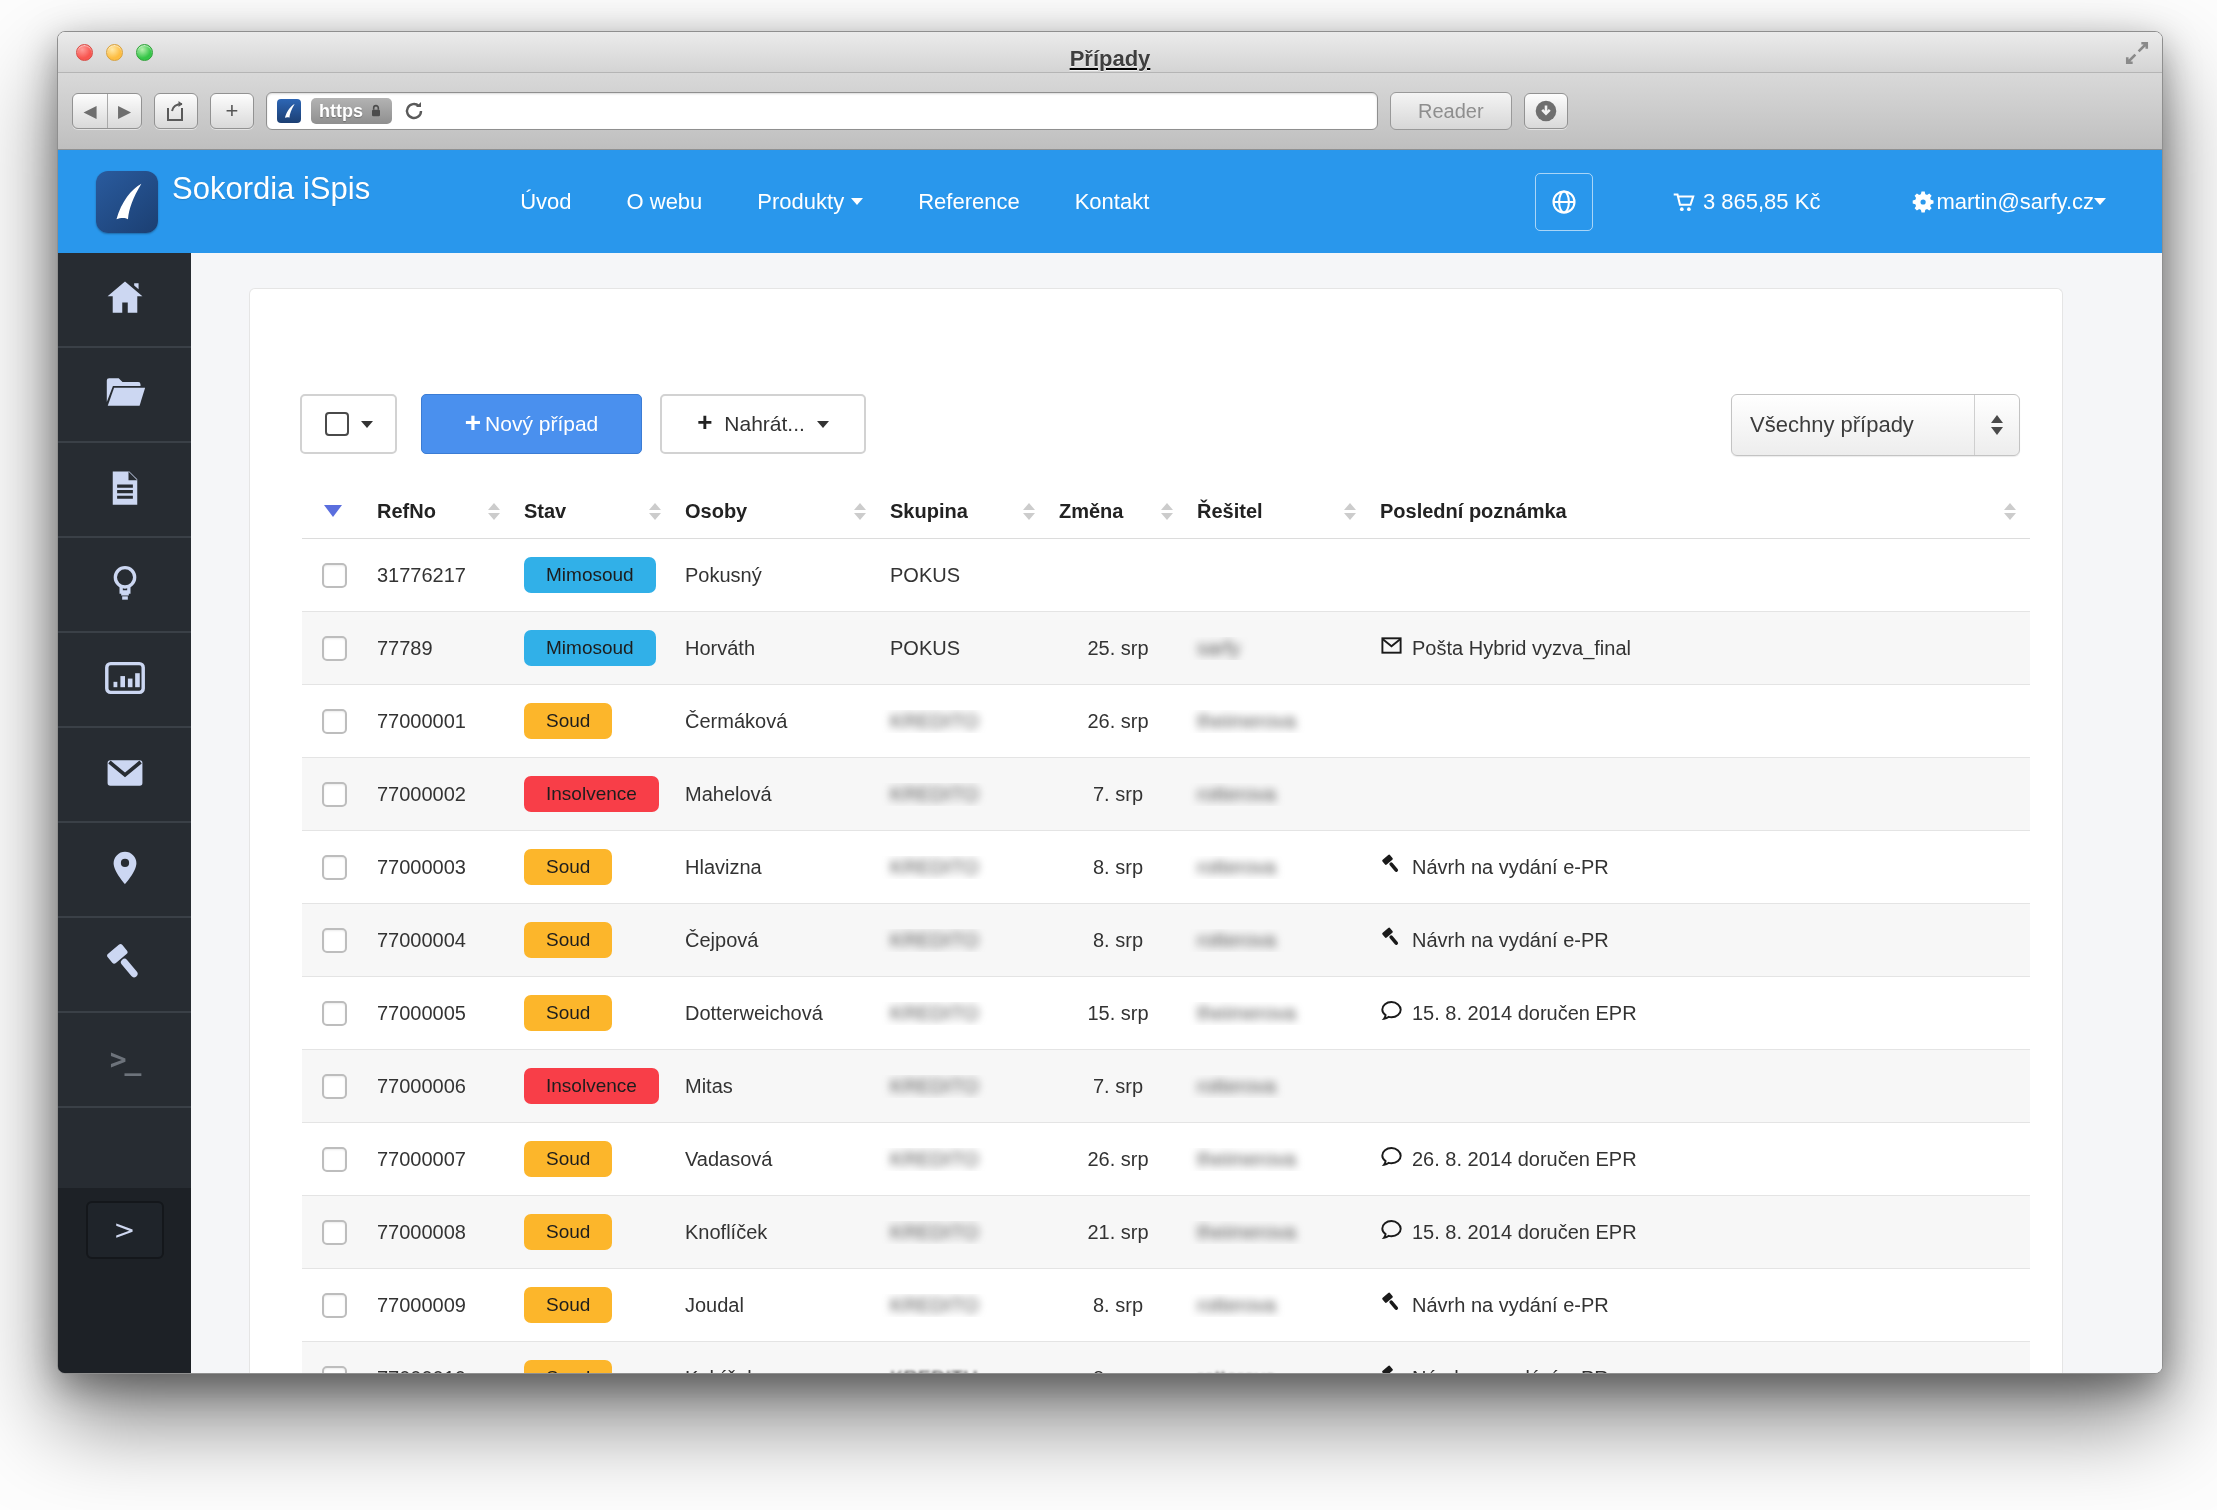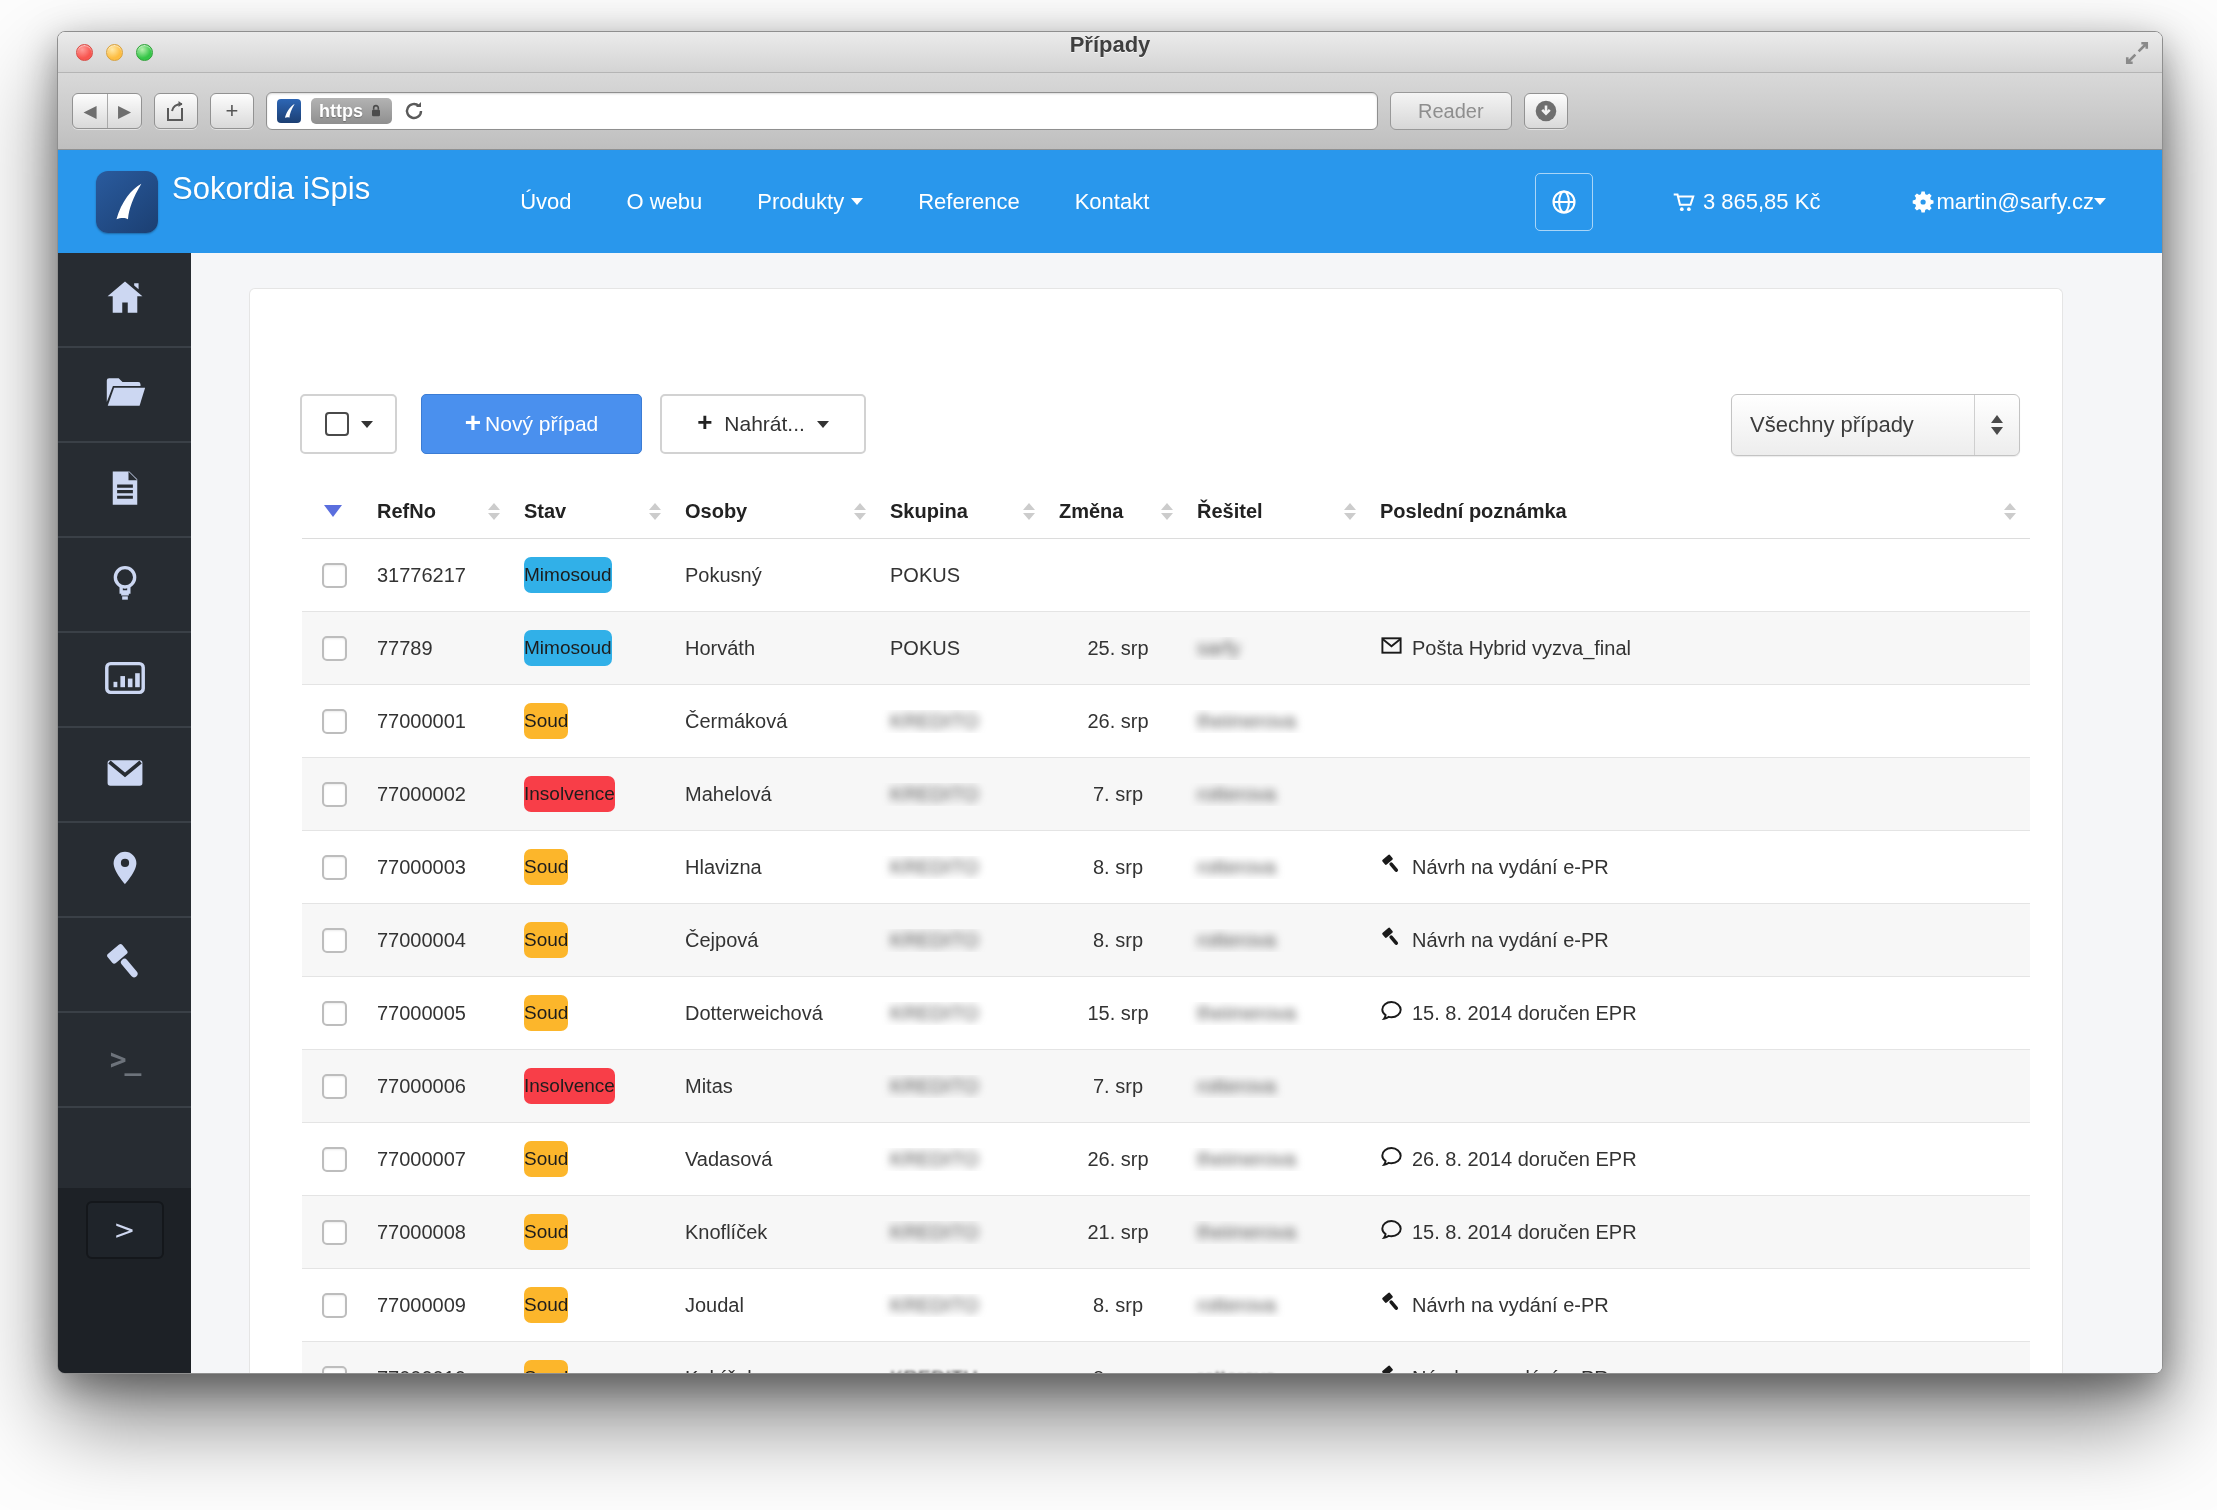--- a/index.html
+++ b/index.html
@@ -3,21 +3,21 @@
 <meta charset="utf-8">
 <style>
   html,body{margin:0;padding:0;width:2217px;height:1510px;overflow:hidden;background:#fdfdfd;
     font-family:"Liberation Sans","DejaVu Sans",sans-serif;}
   .page{position:relative;width:2217px;height:1510px;}
   
   .window{position:absolute;left:57px;top:31px;width:2104px;height:1341px;border-radius:8px;
     overflow:hidden;background:#fff;border:1px solid #8f8f8f;
     box-shadow:0 45px 90px rgba(0,0,0,.5),0 12px 36px rgba(0,0,0,.35);display:flex;flex-direction:column;}
   .titlebar{height:40px;flex:0 0 40px;background:linear-gradient(#ebebeb,#d4d4d4);position:relative;
-    display:flex;align-items:flex-start;justify-content:center;border-bottom:1px solid #b5b5b5;}
+    display:flex;align-items:flex-end;justify-content:center;border-bottom:1px solid #b5b5b5;text-decoration:underline;}
   .traffic{position:absolute;left:18px;top:0;height:100%;display:flex;align-items:center;gap:13px;}
   .tl{width:15px;height:15px;border-radius:50%;display:inline-block;box-shadow:inset 0 1px 1px rgba(255,255,255,.6);}
   .tl.red{background:radial-gradient(circle at 35% 30%,#ff9d99,#f85650 60%);border:1px solid #d84a43;}
   .tl.yel{background:radial-gradient(circle at 35% 30%,#ffe9a8,#fdbd41 60%);border:1px solid #d8a13c;}
   .tl.grn{background:radial-gradient(circle at 35% 30%,#b6f0ae,#35c648 60%);border:1px solid #2ca136;}
   .win-title{font-size:22px;color:#3f3f3f;font-weight:700;text-shadow:0 1px 0 rgba(255,255,255,.7);}
   .fs-icon{position:absolute;right:12px;top:8px;}
   
   .toolbar{height:76px;flex:0 0 76px;background:linear-gradient(#d9d9d9,#bfbfbf);
     border-bottom:1px solid #909090;display:flex;align-items:center;padding:0 14px;gap:12px;}
@@ -104,21 +104,21 @@
   .sort{display:flex;flex-direction:column;gap:3px;}
   .sort i{display:block;width:0;height:0;border-left:6px solid transparent;border-right:6px solid transparent;}
   .sort .u{border-bottom:7px solid #ccc;}
   .sort .d{border-top:7px solid #ccc;}
   .tr{height:72px;border-bottom:1px solid #e4e4e4;font-size:20px;color:#333;}
   .tr.alt{background:#f7f7f7;}
   .td{padding-left:10px;white-space:nowrap;overflow:hidden;}
   .td-center{display:flex;justify-content:center;padding-left:0;}
   .row-cb{width:21px;height:21px;border:2px solid #bdbdbd;border-radius:5px;background:#fff;
     box-shadow:inset 0 1px 2px rgba(0,0,0,.08);}
-  .badge{display:inline-block;padding:7px 0;border-radius:7px;font-size:19px;color:#1d1d1d;}
+  .badge{display:inline-block;padding:7px 22px;border-radius:7px;font-size:19px;color:#1d1d1d;}
   .note-cell{display:flex;align-items:center;gap:9px;padding-left:10px;}
   .blur-strong{filter:blur(4px);color:#555;}
   .blur-light{filter:blur(1.5px);color:#444;}
   .term-glyph{font-family:"DejaVu Sans Mono",monospace;font-size:28px;font-weight:700;letter-spacing:-2px;}
 </style>
 </head>
 <body>
 
 <div class="page">
   <div class="window">

